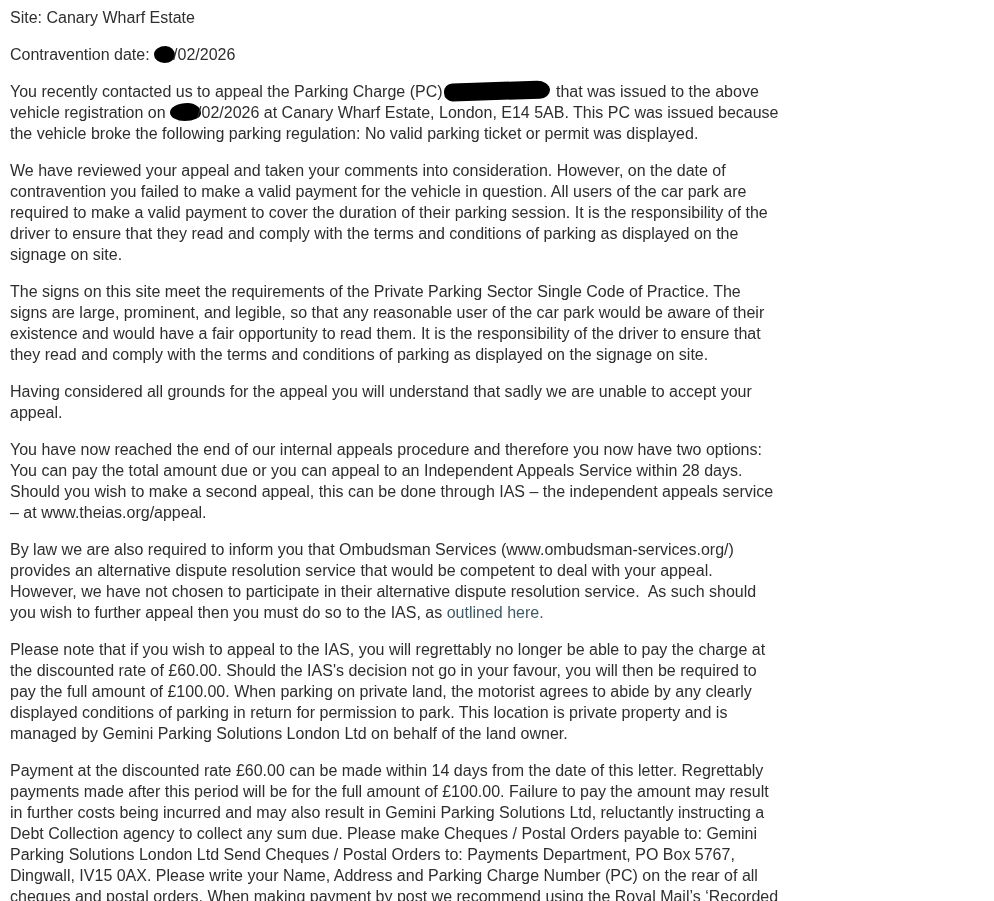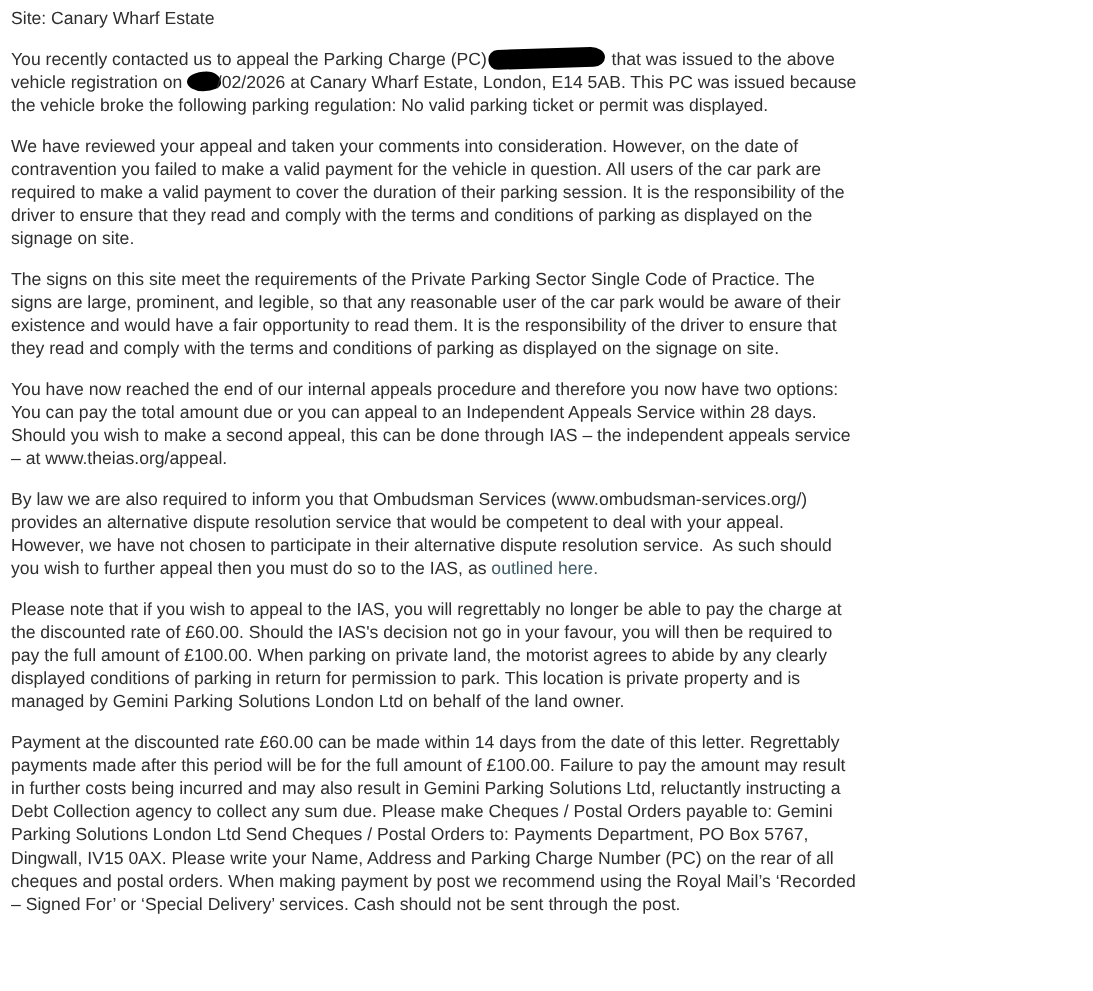--- a/index.html
+++ b/index.html
@@ -57,27 +57,29 @@
     margin-right: -4px;
   }
 </style>
 </head>
 <body>
 
 <div class="page">
 
   <p class="para"><span>Site: Canary Wharf Estate</span></p>
 
+  <p class="para"><span>Contravention date: </span><span class="redact redact-dot"></span><span>/02/2026</span></p>
 
   <p class="para"><span>You recently contacted us to appeal the Parking Charge (PC)</span><span class="redact redact-scribble"></span><span> that was issued to the above vehicle registration on </span><span class="redact redact-blob"></span><span>/02/2026 at Canary Wharf Estate, London, E14 5AB. This PC was issued because the vehicle broke the following parking regulation: No valid parking ticket or permit was displayed.</span></p>
 
   <p class="para">We have reviewed your appeal and taken your comments into consideration. However, on the date of contravention you failed to make a valid payment for the vehicle in question. All users of the car park are required to make a valid payment to cover the duration of their parking session. It is the responsibility of the driver to ensure that they read and comply with the terms and conditions of parking as displayed on the signage on site.</p>
 
   <p class="para">The signs on this site meet the requirements of the Private Parking Sector Single Code of Practice. The signs are large, prominent, and legible, so that any reasonable user of the car park would be aware of their existence and would have a fair opportunity to read them. It is the responsibility of the driver to ensure that they read and comply with the terms and conditions of parking as displayed on the signage on site.</p>
 
+  <p class="para">Having considered all grounds for the appeal you will understand that sadly we are unable to accept your appeal.</p>
 
   <p class="para">You have now reached the end of our internal appeals procedure and therefore you now have two options:  You can pay the total amount due or you can appeal to an Independent Appeals Service within 28 days. Should you wish to make a second appeal, this can be done through IAS – the independent appeals service – at www.theias.org/appeal.</p>
 
   <p class="para"><span>By law we are also required to inform you that Ombudsman Services (www.ombudsman-services.org/) provides an alternative dispute resolution service that would be competent to deal with your appeal.  However, we have not chosen to participate in their alternative dispute resolution service.  As such should you wish to further appeal then you must do so to the IAS, as </span><span class="teal-link">outlined here.</span></p>
 
   <p class="para">Please note that if you wish to appeal to the IAS, you will regrettably no longer be able to pay the charge at the discounted rate of £60.00. Should the IAS's decision not go in your favour, you will then be required to pay the full amount of £100.00. When parking on private land, the motorist agrees to abide by any clearly displayed conditions of parking in return for permission to park. This location is private property and is managed by Gemini Parking Solutions London Ltd on behalf of the land owner.</p>
 
 
   <p class="para">Payment at the discounted rate £60.00 can be made within 14 days from the date of this letter. Regrettably payments made after this period will be for the full amount of £100.00. Failure to pay the amount may result in further costs being incurred and may also result in Gemini Parking Solutions Ltd, reluctantly instructing a Debt Collection agency to collect any sum due. Please make Cheques / Postal Orders payable to: Gemini Parking Solutions London Ltd Send Cheques / Postal Orders to: Payments Department, PO Box 5767, Dingwall, IV15 0AX. Please write your Name, Address and Parking Charge Number (PC) on the rear of all cheques and postal orders. When making payment by post we recommend using the Royal Mail’s ‘Recorded – Signed For’ or ‘Special Delivery’ services. Cash should not be sent through the post.</p>
 

